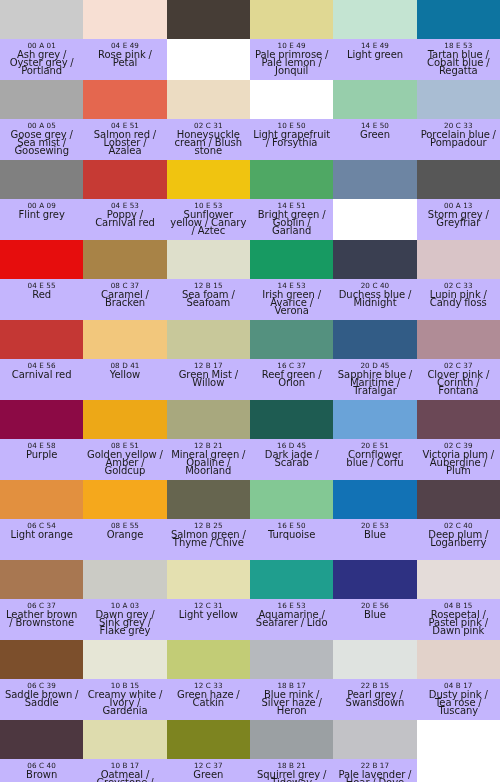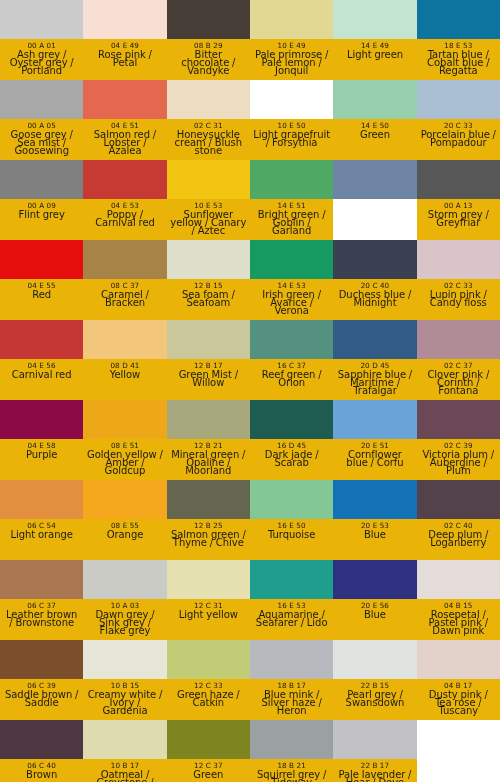--- a/index.html
+++ b/index.html
@@ -32,21 +32,21 @@
     flex: 0 0 39px;
     display: block;
   }
   .meta {
     flex: 1 1 auto;
     display: flex;
     flex-direction: column;
     align-items: center;
     justify-content: flex-start;
     padding: 2px 2px 0 2px;
-    background: #eab308;
+    background: #c4b5fd;
   }
   .code {
     font-size: 7.2px;
     line-height: 9.5px;
     color: #1a1a1a;
     text-align: center;
     letter-spacing: 0.1px;
     white-space: nowrap;
   }
   .name {
@@ -72,24 +72,20 @@
     </div>
     <div class="cell">
       <div class="swatch" style="background-color: rgb(247, 223, 211);"></div>
       <div class="meta">
         <div class="code">04 E 49</div>
         <div class="name">Rose pink / Petal</div>
       </div>
     </div>
     <div class="cell">
       <div class="swatch" style="background-color: rgb(70, 61, 54);"></div>
-      <div class="meta">
-        <div class="code">08 B 29</div>
-        <div class="name">Bitter chocolate / Vandyke</div>
-      </div>
     </div>
     <div class="cell">
       <div class="swatch" style="background-color: rgb(224, 216, 147);"></div>
       <div class="meta">
         <div class="code">10 E 49</div>
         <div class="name">Pale primrose / Pale lemon / Jonquil</div>
       </div>
     </div>
     <div class="cell">
       <div class="swatch" style="background-color: rgb(196, 228, 210);"></div>

